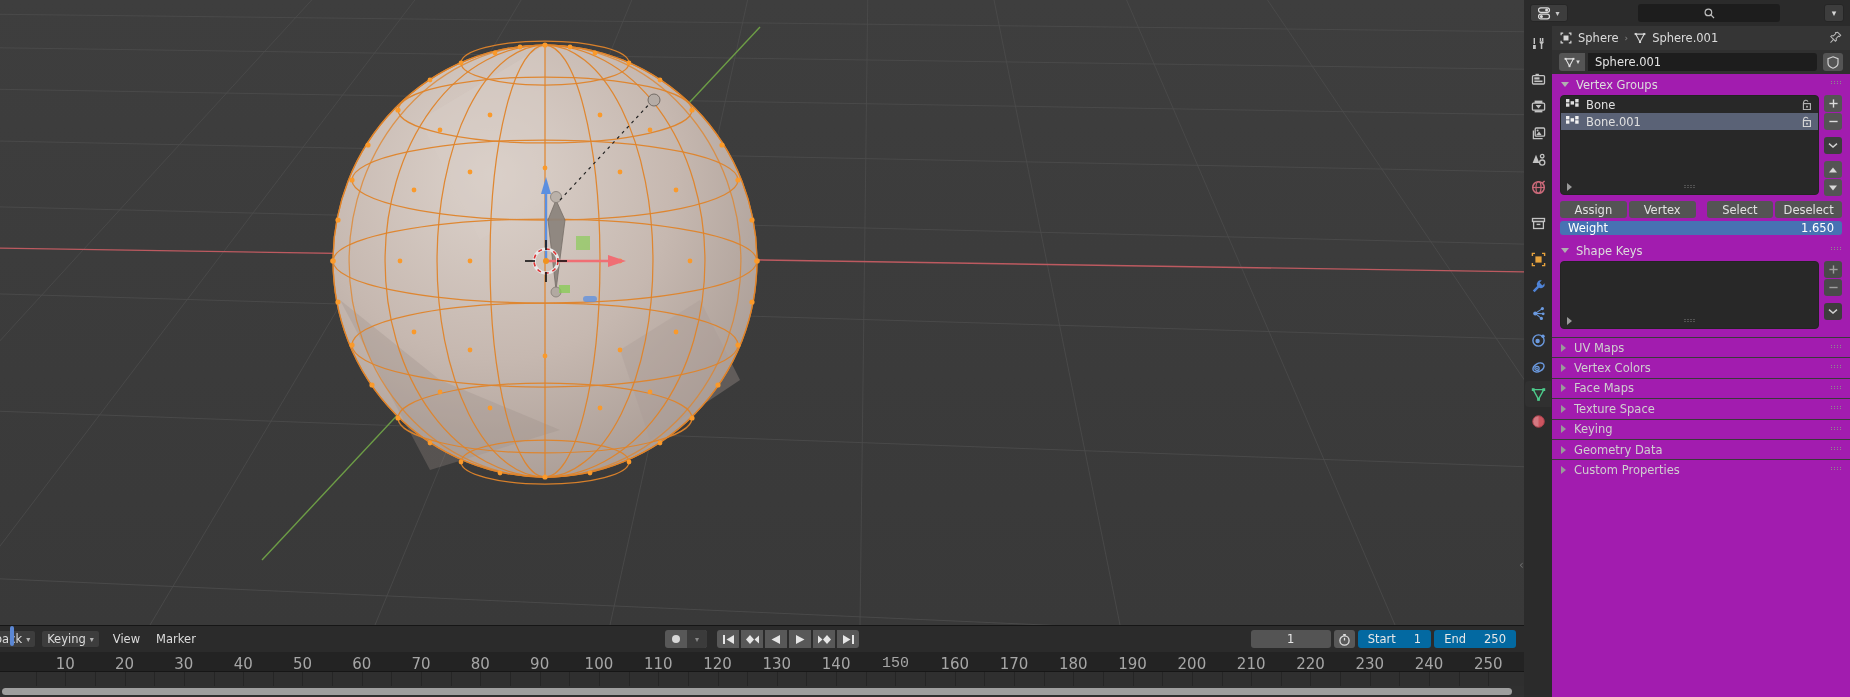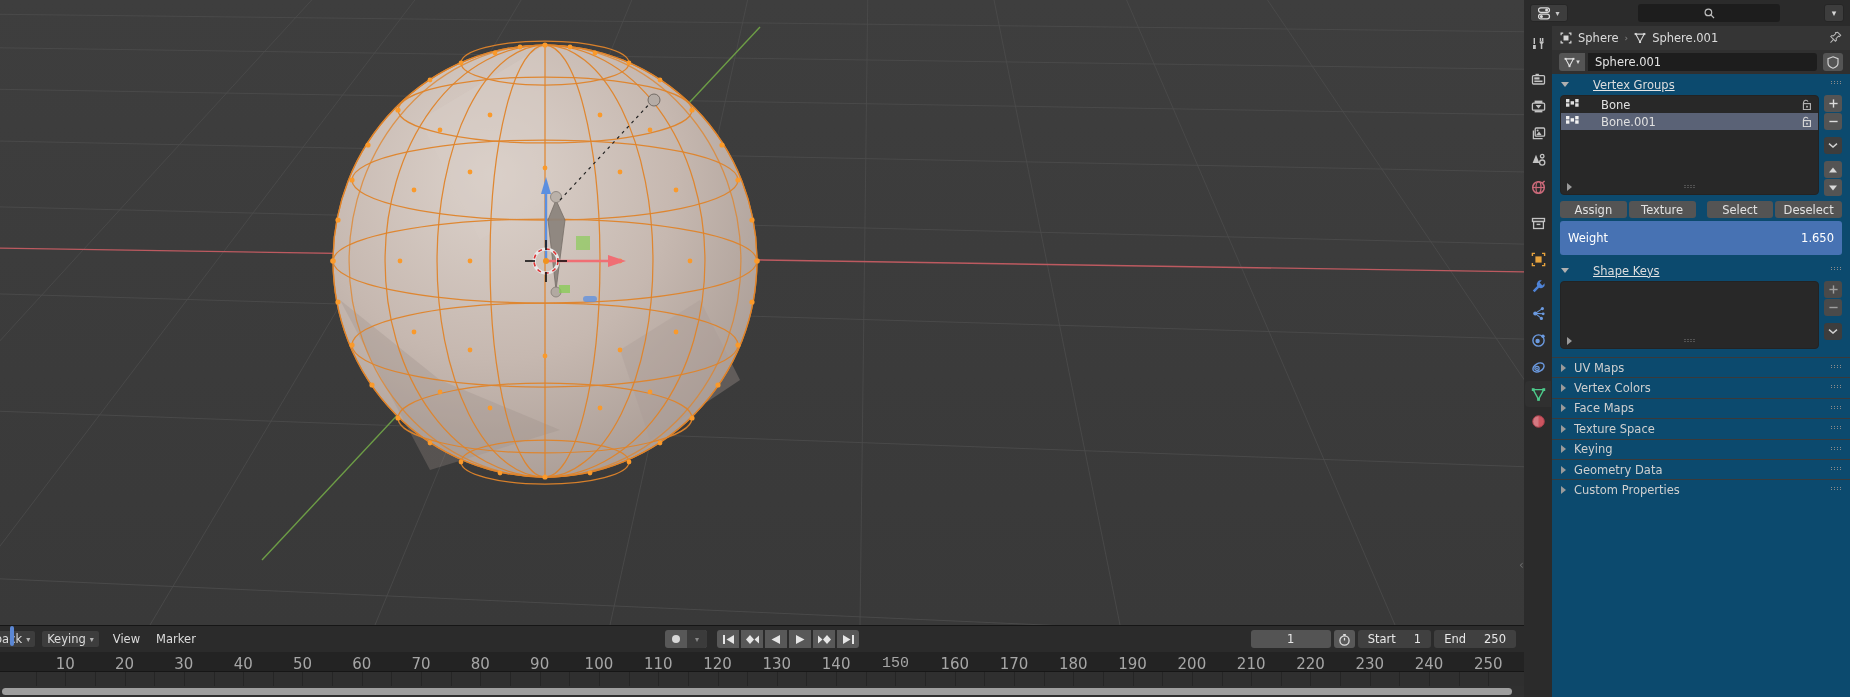--- a/index.html
+++ b/index.html
@@ -73,21 +73,21 @@
   .num-field {
     height: 18px; background: #545454; border-radius: 3px;
     display: flex; align-items: center; justify-content: center;
     color: #e8e8e8; font-size: 11.5px; min-width: 80px; padding: 0 8px;
   }
   .clock-btn {
     width: 21px; height: 18px; background: #585858; border-radius: 3px;
     display: flex; align-items: center; justify-content: center;
   }
   .se-field {
-    height: 18px; background: #404040; border-radius: 3px;
+    height: 18px; background: #0369a1; border-radius: 3px;
     display: flex; align-items: center; gap: 18px;
     color: #e8e8e8; font-size: 11.5px; padding: 0 10px;
   }
   .tl-ruler {
     position: relative; height: 20px; background: #232323;
     border-bottom: 1px solid #161616; overflow: hidden;
   }
   .tick-lbl {
     position: absolute; top: 3px; transform: translateX(-50%);
     font-size: 15px; color: #a6a6a6;
@@ -138,21 +138,21 @@
     width: 28px; background: #2b2b2b; padding-top: 4px;
     display: flex; flex-direction: column; align-items: center; gap: 0;
   }
   .tabbtn {
     width: 26px; height: 26px; display: flex; align-items: center; justify-content: center;
     margin-bottom: 1px; border-radius: 4px 0 0 4px;
   }
   .tabbtn.active { background: #303030; }
   .tabgap { height: 9px; }
 
-  .panelcol { flex: 1; background: #0c4a6e; overflow: hidden; position: relative; }
+  .panelcol { flex: 1; background: #a21caf; overflow: hidden; position: relative; }
 
   .breadcrumb {
     height: 24px; display: flex; align-items: center; gap: 6px;
     padding: 0 8px; background: #353535; position: relative;
   }
   .bc-sep { color: #8a8a8a; font-size: 9px; }
   .bc-txt { color: #dcdcdc; font-size: 11.5px; }
   .pin-ico { position: absolute; right: 8px; top: 5px; }
 
   .namerow {
@@ -166,42 +166,42 @@
   .name-in {
     flex: 1; height: 18px; background: #1d1d1d; border-radius: 0 3px 3px 0;
     display: flex; align-items: center; padding: 0 7px; color: #e3e3e3; font-size: 11.5px;
   }
   .shield-btn {
     width: 20px; height: 18px; background: #545454; border-radius: 3px;
     display: flex; align-items: center; justify-content: center; margin-left: 3px;
   }
 
   .panel-head {
-    height: 21px; display: flex; align-items: center; gap: 24px;
-    padding: 0 9px; position: relative; text-decoration: underline;
+    height: 21px; display: flex; align-items: center; gap: 7px;
+    padding: 0 9px; position: relative;
   }
   .tri { width: 0; height: 0; }
   .tri-down { border-left: 4px solid transparent; border-right: 4px solid transparent; border-top: 5px solid #b0b0b0; }
   .tri-right { border-top: 4px solid transparent; border-bottom: 4px solid transparent; border-left: 5px solid #9a9a9a; }
   .ph-txt { color: #ddd; font-size: 11.5px; }
   .grip {
     position: absolute; right: 8px; top: 7px;
     display: grid; grid-template-columns: repeat(4, 2px); gap: 1px;
   }
   .grip i { width: 1px; height: 1px; background: #8b8b8b; display: block;
     box-shadow: 0 2px 0 #8b8b8b; }
 
   .vg-wrap { display: flex; padding: 0 8px; gap: 5px; }
   .vg-list {
     flex: 1; height: 100px; background: #282828;
     border: 1px solid #232323; border-radius: 4px;
     display: flex; flex-direction: column; overflow: hidden;
   }
   .vg-row {
-    height: 17px; display: flex; align-items: center; gap: 22px;
+    height: 17px; display: flex; align-items: center; gap: 7px;
     padding: 0 5px; position: relative;
   }
   .vg-row.sel { background: #5a6276; }
   .vg-name { color: #e0e0e0; font-size: 11.5px; }
   .lock-ico { position: absolute; right: 6px; top: 3px; }
   .vg-foot {
     margin-top: auto; height: 14px; display: flex; align-items: center;
     padding: 0 6px; position: relative;
   }
   .vg-foot .grip2 {
@@ -221,21 +221,21 @@
   .btnrow { display: flex; gap: 2px; padding: 5px 8px 0 8px; }
   .arow-btn {
     flex: 1; height: 17px; background: #545454; border-radius: 3px;
     display: flex; align-items: center; justify-content: center;
     color: #e2e2e2; font-size: 11.5px;
   }
   .btnrow .spacer { width: 7px; flex: none; }
 
   .weight-row { padding: 3px 8px 0 8px; }
   .weight-slider {
-    height: 34px; background: #4772b3; border-radius: 3px;
+    height: 14px; background: #4772b3; border-radius: 3px;
     display: flex; align-items: center; justify-content: space-between;
     padding: 0 8px; color: #fff; font-size: 11.5px;
   }
 
   .sk-list {
     flex: 1; height: 68px; background: #282828;
     border: 1px solid #232323; border-radius: 4px;
     display: flex; flex-direction: column; overflow: hidden;
   }
 
@@ -859,21 +859,21 @@
             <div class="sbtn">
               <svg width="10" height="8" viewBox="0 0 10 8">
                   <polygon points="5,6.6 1,1.6 9,1.6" fill="#d8d8d8"></polygon>
                 </svg>
             </div>
           </div>
         </div>
 
         <div class="btnrow">
           <div class="arow-btn">Assign</div>
-          <div class="arow-btn">Texture</div>
+          <div class="arow-btn">Vertex</div>
           <div class="spacer"></div>
           <div class="arow-btn">Select</div>
           <div class="arow-btn">Deselect</div>
         </div>
 
         <div class="weight-row">
           <div class="weight-slider">
             <span>Weight</span>
             <span>1.650</span>
           </div>

